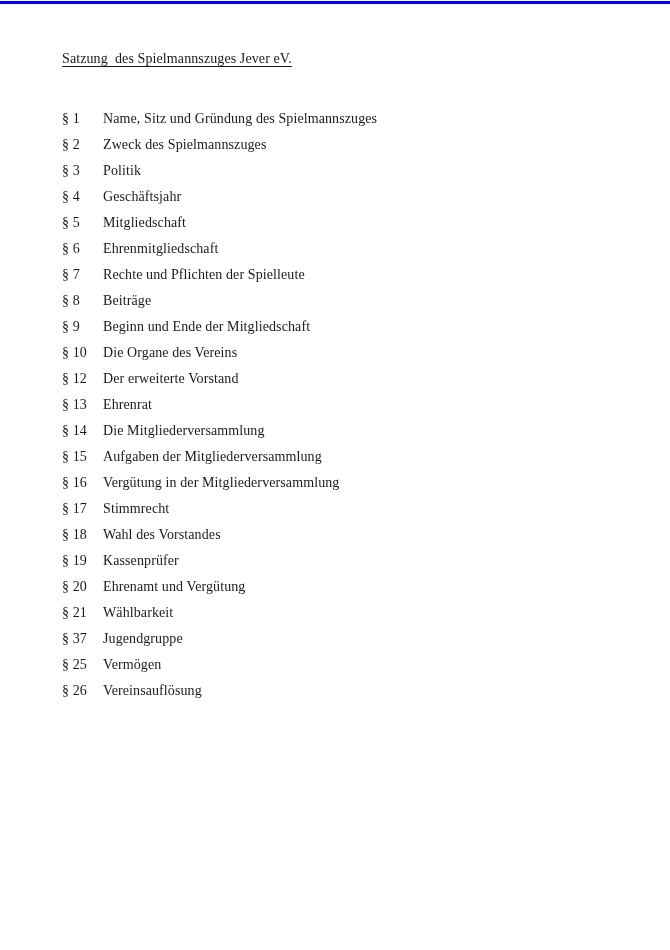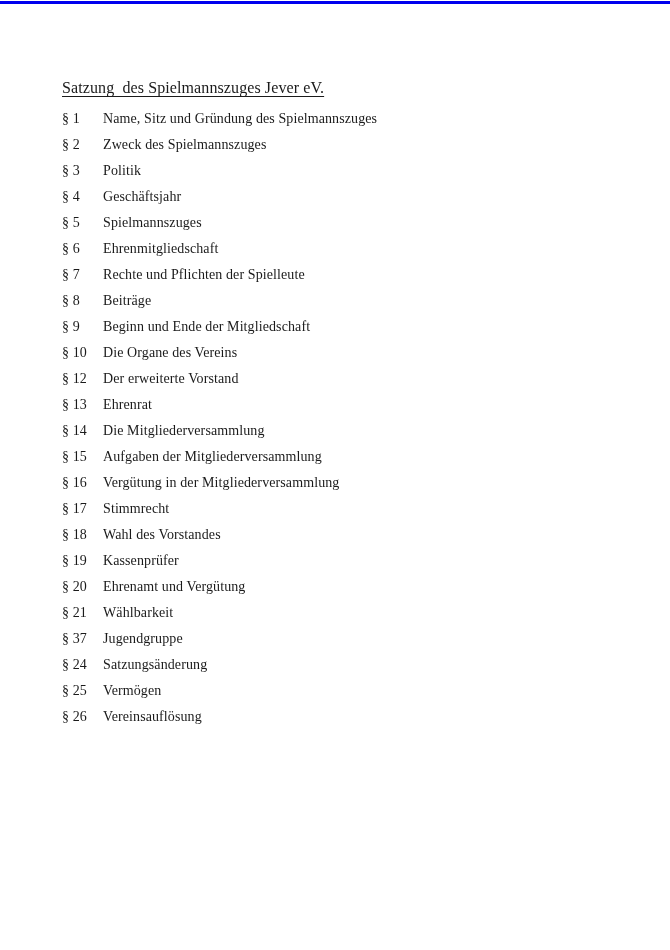--- a/index.html
+++ b/index.html
@@ -18,24 +18,24 @@
   .top-line {
     position: absolute;
     top: 1px;
     left: 0;
     width: 670px;
     height: 3px;
     background: #0000ee;
   }
   .title {
     position: absolute;
-    top: 79px;
+    top: 50px;
     left: 62px;
     margin: 0;
-    font-size: 16px;
+    font-size: 14px;
     font-weight: normal;
     line-height: 18px;
     text-decoration: underline;
     text-underline-offset: 3px;
     text-decoration-thickness: 1px;
     white-space: pre;
     letter-spacing: 0.1px;
   }
   .toc {
     position: absolute;
@@ -87,21 +87,21 @@
         <span class="toc-label">Politik</span>
       </li>
 
       <li class="toc-item">
         <span class="toc-num">§ 4</span>
         <span class="toc-label">Geschäftsjahr</span>
       </li>
 
       <li class="toc-item">
         <span class="toc-num">§ 5</span>
-        <span class="toc-label">Spielmannszuges</span>
+        <span class="toc-label">Mitgliedschaft</span>
       </li>
 
       <li class="toc-item">
         <span class="toc-num">§ 6</span>
         <span class="toc-label">Ehrenmitgliedschaft</span>
       </li>
 
       <li class="toc-item">
         <span class="toc-num">§ 7</span>
         <span class="toc-label">Rechte und Pflichten der Spielleute</span>
@@ -172,24 +172,20 @@
         <span class="toc-num">§ 21</span>
         <span class="toc-label">Wählbarkeit</span>
       </li>
 
       <li class="toc-item">
         <span class="toc-num">§ 37</span>
         <span class="toc-label">Jugendgruppe</span>
       </li>
 
 
-      <li class="toc-item">
-        <span class="toc-num">§ 24</span>
-        <span class="toc-label">Satzungsänderung</span>
-      </li>
 
       <li class="toc-item">
         <span class="toc-num">§ 25</span>
         <span class="toc-label">Vermögen</span>
       </li>
 
       <li class="toc-item">
         <span class="toc-num">§ 26</span>
         <span class="toc-label">Vereinsauflösung</span>
       </li>

